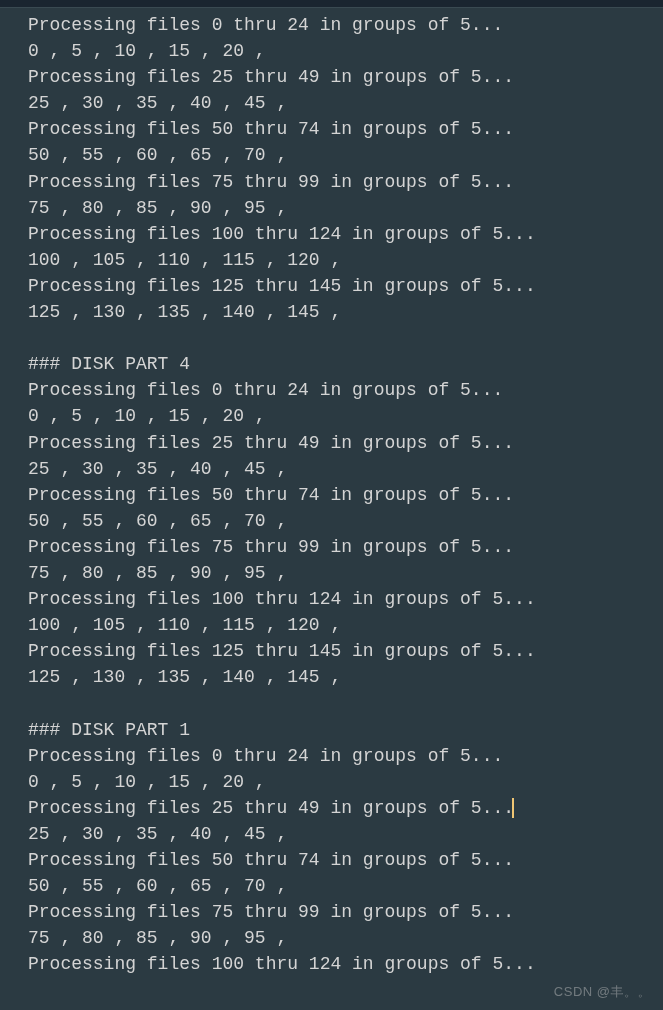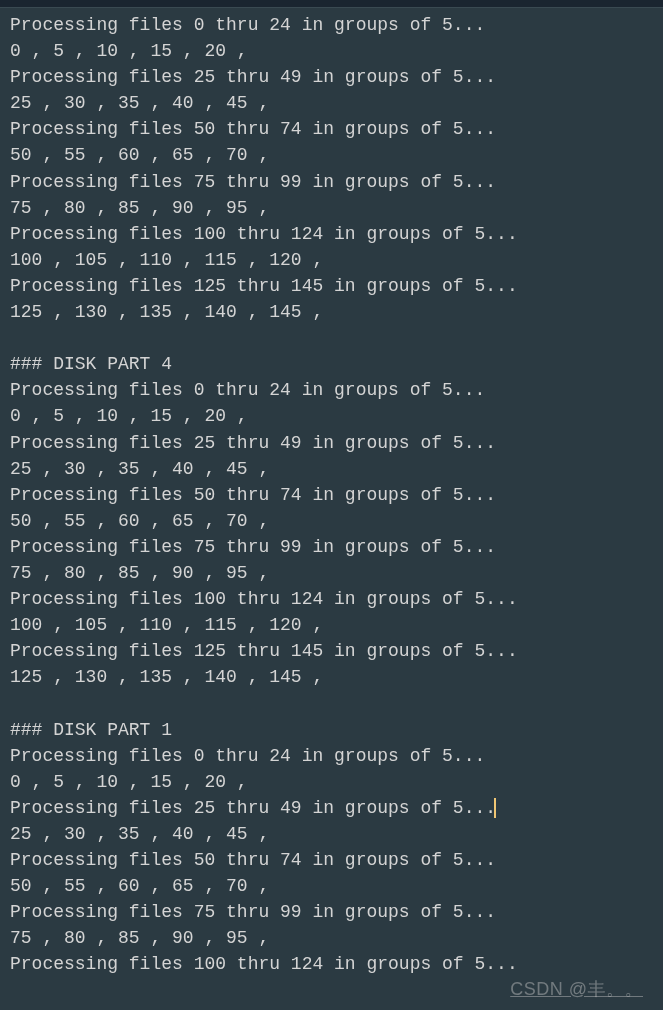--- a/index.html
+++ b/index.html
@@ -17,43 +17,42 @@
       height: 1010px;
       overflow: hidden;
       position: relative;
     }
     .titlebar {
       height: 8px;
       background: #1a2530;
       border-bottom: 1px solid #3a4a52;
     }
     .terminal {
-      padding: 4px 10px;
+      padding: 4px 28px;
       white-space: pre;
     }
     .line {
       white-space: pre;
     }
     .cursor {
       display: inline-block;
       width: 2px;
       height: 20px;
       background: #f0c674;
       vertical-align: text-bottom;
       margin-left: -2px;
     }
     .watermark {
       position: absolute;
       bottom: 8px;
-      right: 20px;
+      right: 12px;
       color: rgba(200, 200, 200, 0.45);
-      font-size: 18px;
+      font-size: 13px;
       font-family: sans-serif;
       letter-spacing: 0.5px;
-      text-decoration: underline;
     }
   </style>
 </head>
 <body>
 
 <div class="titlebar"></div>
 
 <div class="terminal" id="terminal-container"><div class="line">Processing files 0 thru 24 in groups of 5...</div><div class="line">0 , 5 , 10 , 15 , 20 , </div><div class="line">Processing files 25 thru 49 in groups of 5...</div><div class="line">25 , 30 , 35 , 40 , 45 , </div><div class="line">Processing files 50 thru 74 in groups of 5...</div><div class="line">50 , 55 , 60 , 65 , 70 , </div><div class="line">Processing files 75 thru 99 in groups of 5...</div><div class="line">75 , 80 , 85 , 90 , 95 , </div><div class="line">Processing files 100 thru 124 in groups of 5...</div><div class="line">100 , 105 , 110 , 115 , 120 , </div><div class="line">Processing files 125 thru 145 in groups of 5...</div><div class="line">125 , 130 , 135 , 140 , 145 , </div><div class="line">&nbsp;</div><div class="line">### DISK PART 4</div><div class="line">Processing files 0 thru 24 in groups of 5...</div><div class="line">0 , 5 , 10 , 15 , 20 , </div><div class="line">Processing files 25 thru 49 in groups of 5...</div><div class="line">25 , 30 , 35 , 40 , 45 , </div><div class="line">Processing files 50 thru 74 in groups of 5...</div><div class="line">50 , 55 , 60 , 65 , 70 , </div><div class="line">Processing files 75 thru 99 in groups of 5...</div><div class="line">75 , 80 , 85 , 90 , 95 , </div><div class="line">Processing files 100 thru 124 in groups of 5...</div><div class="line">100 , 105 , 110 , 115 , 120 , </div><div class="line">Processing files 125 thru 145 in groups of 5...</div><div class="line">125 , 130 , 135 , 140 , 145 , </div><div class="line">&nbsp;</div><div class="line">### DISK PART 1</div><div class="line">Processing files 0 thru 24 in groups of 5...</div><div class="line">0 , 5 , 10 , 15 , 20 , </div><div class="line">Processing files 25 thru 49 in groups of 5...<span class="cursor"></span></div><div class="line">25 , 30 , 35 , 40 , 45 , </div><div class="line">Processing files 50 thru 74 in groups of 5...</div><div class="line">50 , 55 , 60 , 65 , 70 , </div><div class="line">Processing files 75 thru 99 in groups of 5...</div><div class="line">75 , 80 , 85 , 90 , 95 , </div><div class="line">Processing files 100 thru 124 in groups of 5...</div></div>
 
 <div class="watermark">CSDN @丰。。</div>

